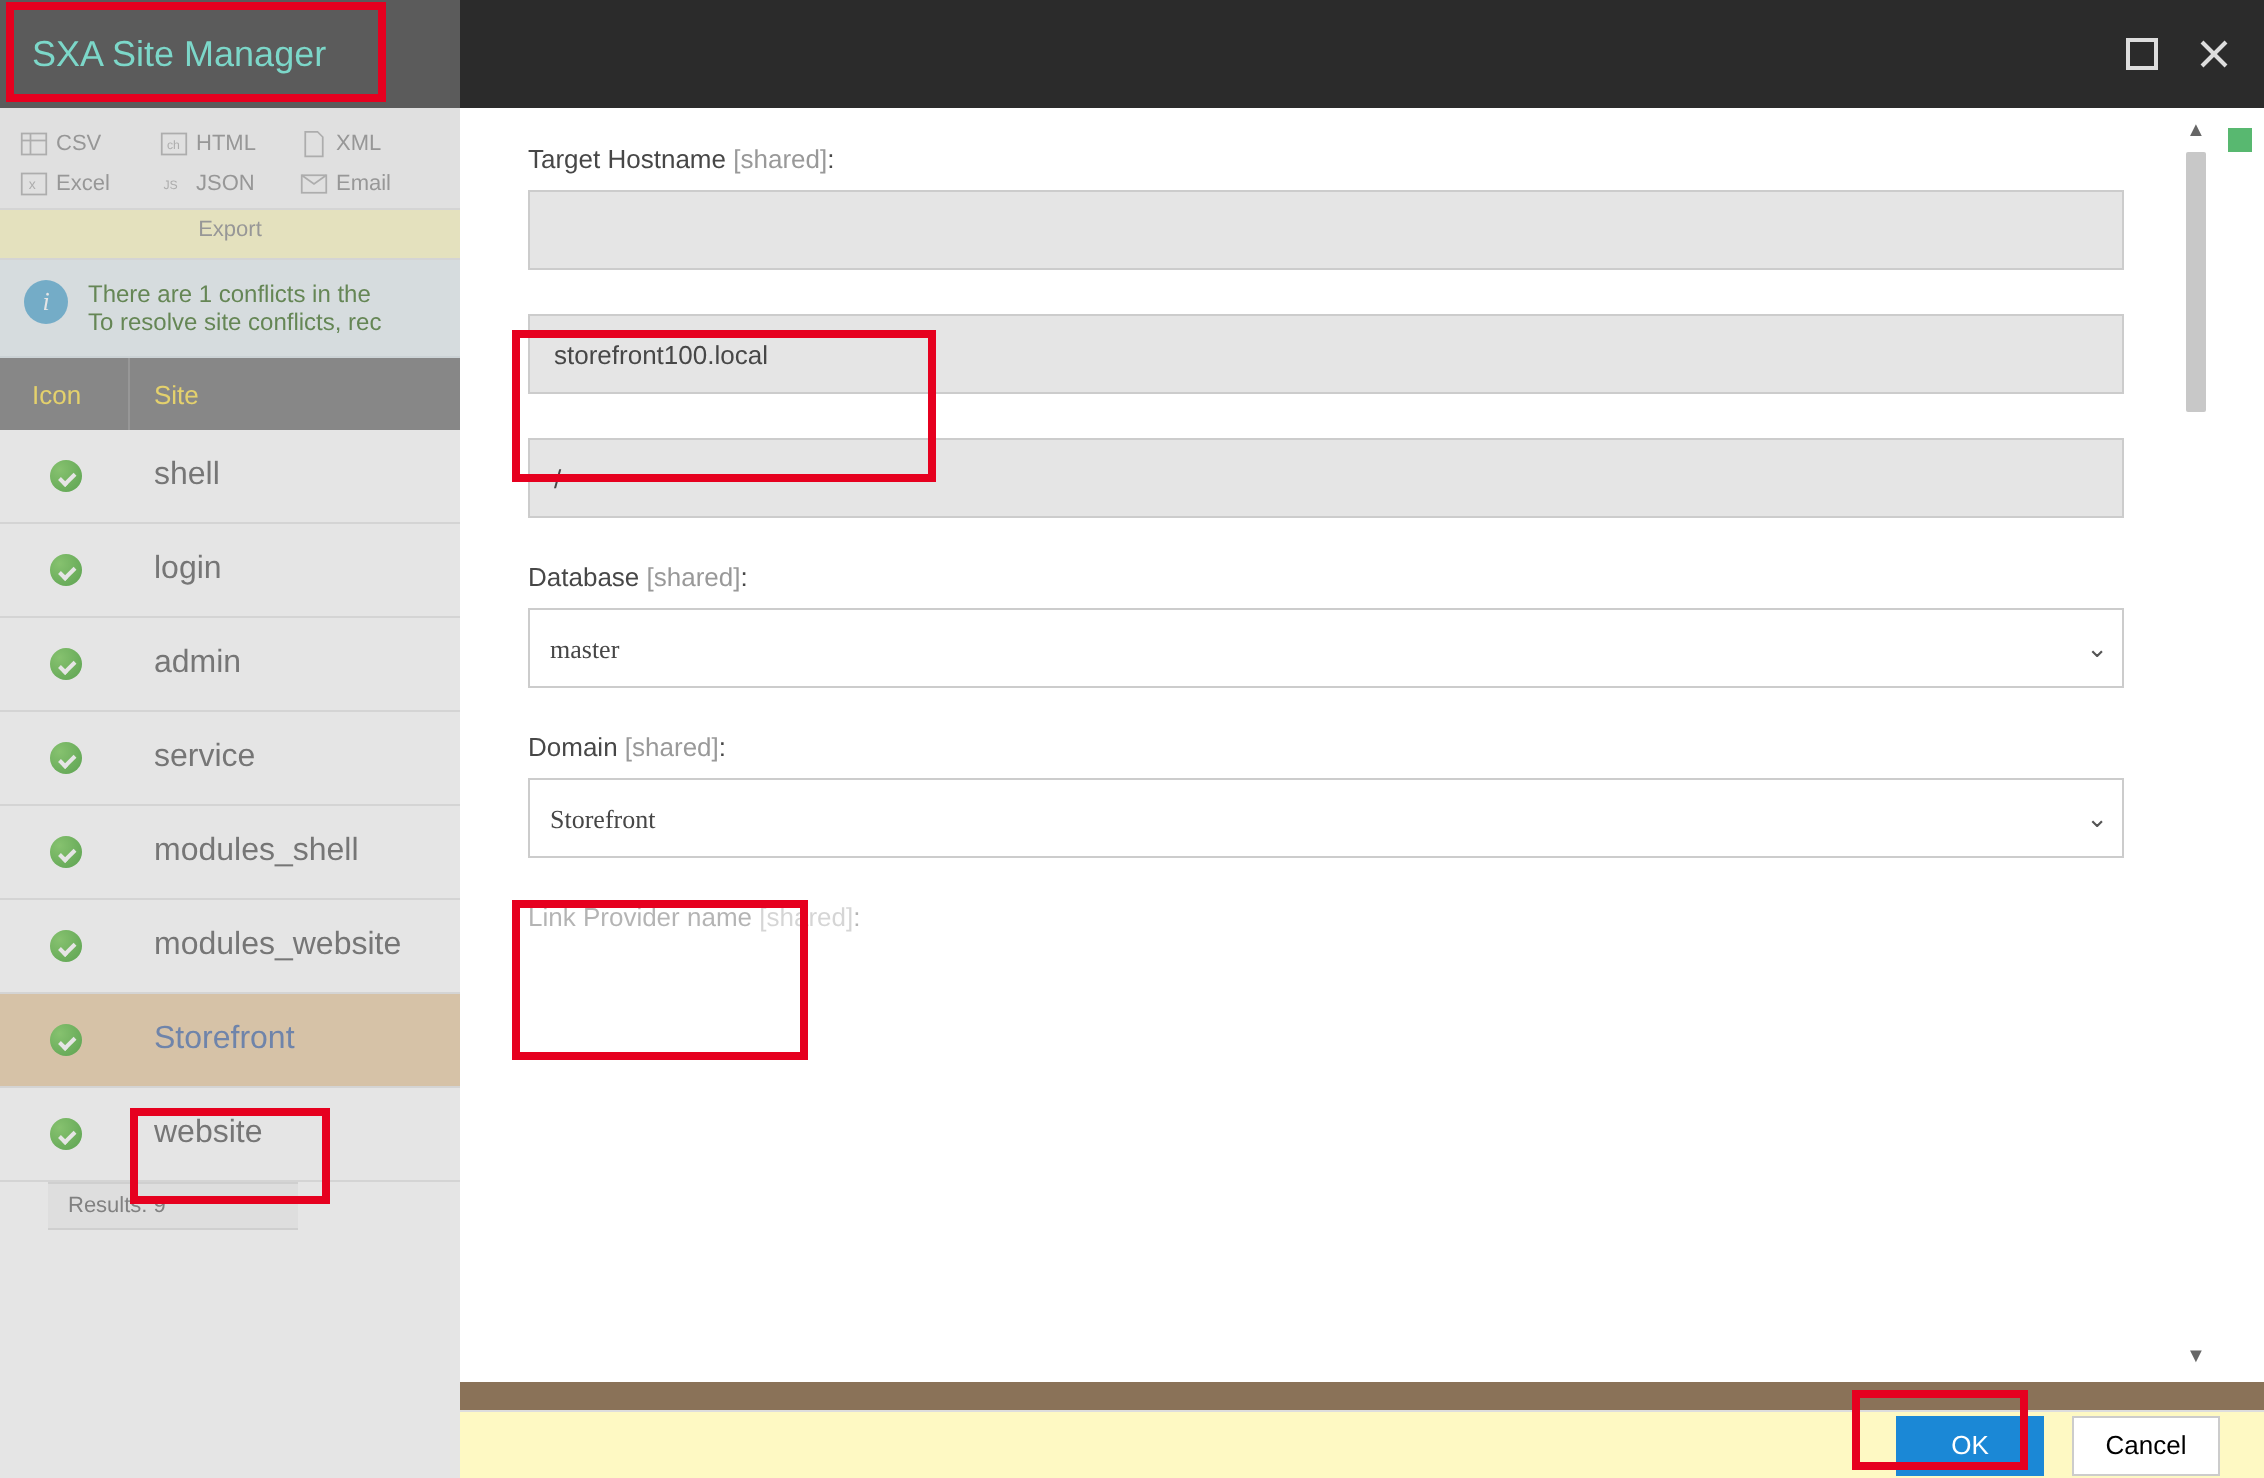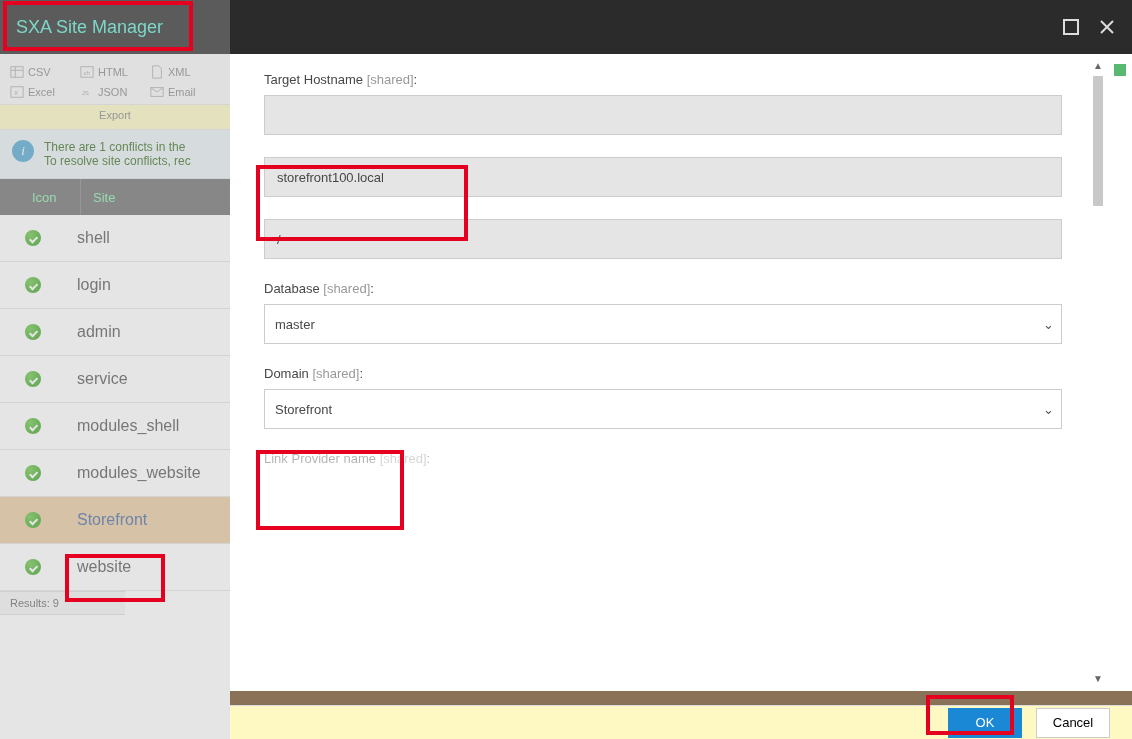--- a/index.html
+++ b/index.html
@@ -11,52 +11,52 @@
 
 .titlebar { background: #2b2b2b; color: #5eead4; font-size: 18px; padding: 10px 16px; height: 54px; display: flex; align-items: center; font-weight: 300; }
 .export-row { display: flex; flex-wrap: wrap; background: #f7f7f7; padding: 8px 10px 2px; border-bottom: 1px solid #e5e5e5; color: #888; font-size: 11px; }
 .export-item { width: 70px; display: flex; align-items: center; gap: 4px; padding: 3px 0; }
 .export-item svg { width: 14px; height: 14px; fill: #aaa; }
 .export-label { text-align: center; width: 100%; color: #888; font-size: 11px; padding: 4px 0 8px; background:#fef9c3; border-bottom: 1px solid #e5e5e5;}
 
 .infobar { background: #e8f1f5; display: flex; align-items: flex-start; gap: 10px; padding: 10px 12px; border-bottom: 1px solid #d9e3e8; color: #3b6e22; font-size: 12px; }
 .info-icon-circle { width: 22px; height: 22px; border-radius: 50%; background: #52a8d2; color: #fff; font-style: italic; font-family: Georgia, serif; display: flex; align-items: center; justify-content: center; font-size: 13px; flex-shrink: 0; }
 
-.table-head { background: #6f6f6f; color: #86efac; display: flex; height: 36px; align-items: center; padding-left: 16px; }
+.table-head { background: #6f6f6f; color: #fde047; display: flex; height: 36px; align-items: center; }
 .th-icon { width: 65px; padding-left: 16px; border-right: 1px solid #888; height: 100%; display: flex; align-items: center; }
 .th-site { flex: 1; padding-left: 12px; }
 
 .site-row { display: flex; align-items: center; height: 47px; border-bottom: 1px solid #e5e5e5; background: #fff; }
 .site-row.selected { background: #e8caa0; color: #4a6aa5; }
 .cell-icon { width: 65px; display: flex; justify-content: center; }
 .cell-site { flex: 1; padding-left: 12px; font-size: 16px; color: #555; }
 .site-row.selected .cell-site { color: #4a6aa5; }
 
 .check-circle { width: 16px; height: 16px; border-radius: 50%; background: radial-gradient(circle at 30% 30%, #6ec94a, #2f9a1e); position: relative; }
 .check-circle::after { content: ""; position: absolute; left: 4px; top: 7px; width: 3px; height: 6px; border: solid #fff; border-width: 0 2px 2px 0; transform: rotate(45deg) translateY(-3px); }
 
-.results-bar { background: #f5f5f5; border-top: 1px solid #ddd; border-bottom: 1px solid #ddd; padding: 5px 10px; font-size: 11px; color: #666; width: 125px; }
+.results-bar { background: #f5f5f5; border-top: 1px solid #ddd; border-bottom: 1px solid #ddd; padding: 5px 10px; font-size: 11px; color: #666; width: 125px; margin-left: 24px; }
 
 
 .modal-topbar { position: absolute; left: 230px; top: 0; right: 0; height: 54px; background: #2b2b2b; display: flex; align-items: center; justify-content: flex-end; padding-right: 16px; gap: 18px; z-index: 3; }
 .win-btn { width: 18px; height: 18px; color: #ddd; cursor: pointer; }
 
 
 .modal-body { position: absolute; left: 230px; top: 54px; right: 0; bottom: 48px; background: #fff; z-index: 2; }
 .modal-scroll { position: absolute; left: 0; top: 0; right: 42px; bottom: 0; overflow: hidden; padding: 18px 28px 0 34px; }
 .scroll-track { position: absolute; right: 28px; top: 6px; bottom: 6px; width: 12px; background: transparent; }
 .scroll-arrow { width: 12px; height: 12px; color: #666; font-size: 10px; text-align: center; line-height: 12px; cursor: pointer; }
 .scroll-thumb { width: 10px; background: #c8c8c8; border-radius: 1px; position: absolute; left:1px; }
 .green-square { position: absolute; right: 6px; top: 10px; width: 12px; height: 12px; background: #58b870; z-index:4; }
 
 .field { margin-bottom: 22px; }
 .field-label { color: #474747; margin-bottom: 8px; font-size: 13px; }
 .field-label .meta { color: #999; }
 .field-input { width: 100%; height: 40px; border: 1px solid #ccc; padding: 0 12px; font-size: 13px; color: #474747; font-family: Liberation Sans, sans-serif; background:#e5e5e5; }
-.field-select { width: 100%; height: 40px; border: 1px solid #ccc; padding: 0 10px; font-size: 13px; color: #474747; font-family: Liberation Sans, sans-serif; background: #fff; appearance: none; position: relative; }
+.field-select { width: 100%; height: 40px; border: 1px solid #ccc; padding: 0 10px; font-size: 13px; color: #474747; font-family: Liberation Serif, serif; background: #fff; appearance: none; position: relative; }
 .select-wrap { position: relative; }
 .select-caret { position: absolute; right: 8px; top: 50%; transform: translateY(-50%); pointer-events: none; color: #555; }
 .start-item-wrap .select-caret { right: 1px; top: 1px; height: 38px; width: 22px; border-left: 1px solid #ccc; display:flex; align-items:center; justify-content:center; transform:none; }
 
 
 .modal-footer { position: absolute; left: 230px; right: 0; bottom: 0; height: 34px; background: #fef9c3; border-top: 1px solid #ddd; display: flex; align-items: center; justify-content: flex-end; gap: 14px; padding-right: 22px; z-index: 2; }
 .btn { min-width: 74px; height: 30px; border: 1px solid #ccc; background: #fff; cursor: pointer; font-size: 13px; font-family: inherit; }
 .btn.primary { background: #1b88d6; border-color: #1b88d6; color: #fff; }
 
 

